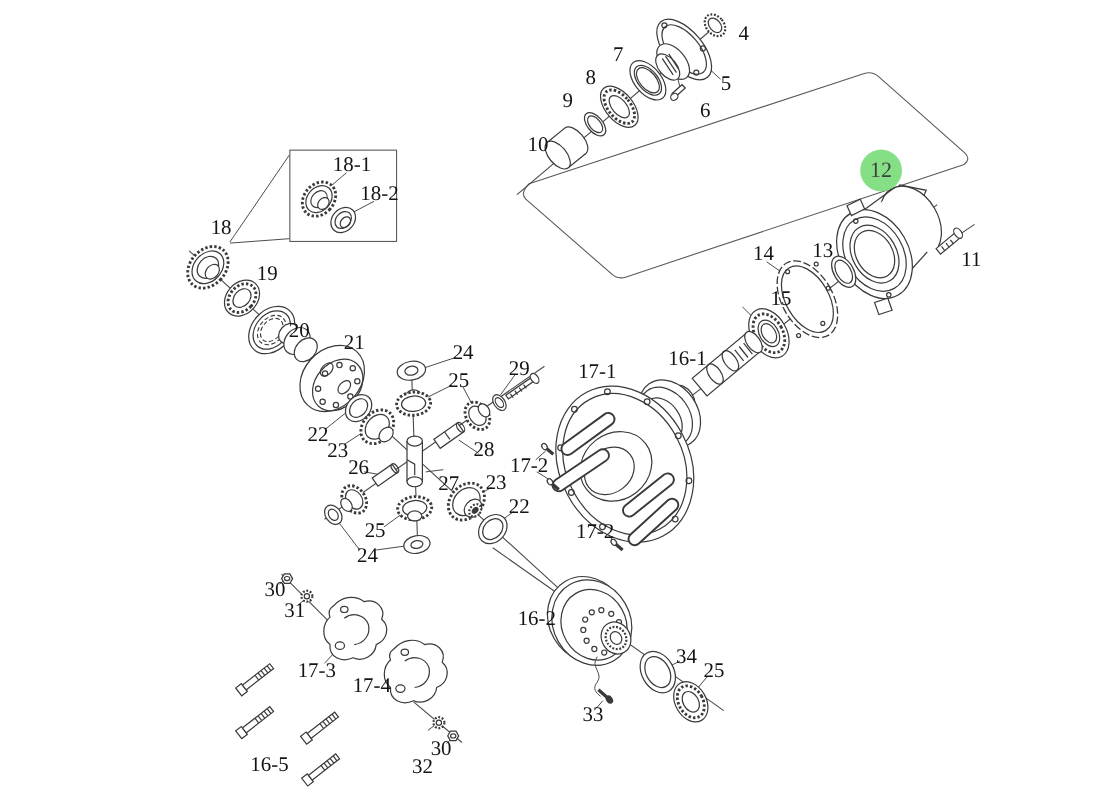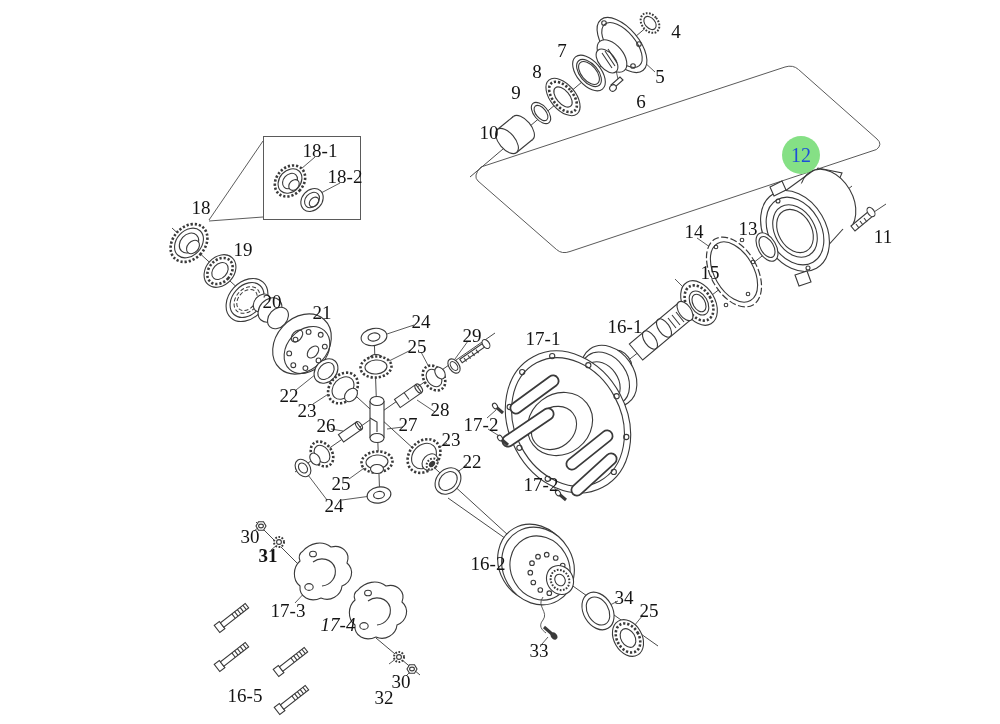--- a/index.html
+++ b/index.html
@@ -430,43 +430,43 @@
       <span class="plabel" style="left: 883px; top: 236px;">11</span>
       <span class="plabel" style="left: 748px; top: 228px;">13</span>
       <span class="plabel" style="left: 694px; top: 231px;">14</span>
       <span class="plabel" style="left: 670px; top: 272px; margin-left: 40px;">15</span>
       <span class="plabel" style="left: 625px; top: 326px;">16-1</span>
       <span class="plabel" style="left: 488px; top: 563px;">16-2</span>
       <span class="plabel" style="left: 543px; top: 338px;">17-1</span>
       <span class="plabel" style="left: 481px; top: 424px;">17-2</span>
       <span class="plabel" style="left: 541px; top: 484px;">17-2</span>
       <span class="plabel" style="left: 288px; top: 610px; text-align: center;">17-3</span>
-      <span class="plabel" style="left: 338px; top: 624px; font-style: italic;">17-4</span>
+      <span class="plabel" style="left: 338px; top: 624px;">17-4</span>
       <span class="plabel" style="left: 245px; top: 695px;">16-5</span>
       <span class="plabel" style="left: 201px; top: 207px;">18</span>
       <span class="plabel" style="left: 320px; top: 150px;">18-1</span>
       <span class="plabel" style="left: 345px; top: 176px;">18-2</span>
       <span class="plabel" style="left: 243px; top: 249px;">19</span>
       <span class="plabel" style="left: 272px; top: 269px; margin-top: 32px;">20</span>
       <span class="plabel" style="left: 322px; top: 312px;">21</span>
       <span class="plabel" style="left: 289px; top: 395px;">22</span>
       <span class="plabel" style="left: 472px; top: 461px;">22</span>
       <span class="plabel" style="left: 307px; top: 410px;">23</span>
       <span class="plabel" style="left: 451px; top: 439px;">23</span>
       <span class="plabel" style="left: 421px; top: 321px;">24</span>
       <span class="plabel" style="left: 334px; top: 505px;">24</span>
       <span class="plabel" style="left: 417px; top: 346px;">25</span>
       <span class="plabel" style="left: 341px; top: 483px;">25</span>
       <span class="plabel" style="left: 649px; top: 610px;">25</span>
       <span class="plabel" style="left: 326px; top: 425px;">26</span>
-      <span class="plabel" style="left: 408px; top: 424px;">27</span>
+      <span class="plabel" style="left: 408px; top: 440px;">27</span>
       <span class="plabel" style="left: 440px; top: 409px;">28</span>
       <span class="plabel" style="left: 472px; top: 335px;">29</span>
       <span class="plabel" style="left: 250px; top: 536px;">30</span>
       <span class="plabel" style="left: 401px; top: 681px;">30</span>
-      <span class="plabel" style="left: 268px; top: 555px; font-weight: bold;">31</span>
+      <span class="plabel" style="left: 268px; top: 555px;">31</span>
       <span class="plabel" style="left: 384px; top: 697px;">32</span>
       <span class="plabel" style="left: 539px; top: 650px;">33</span>
       <span class="plabel" style="left: 624px; top: 597px;">34</span>
     </div>
 
-<div id="badge" style="left: 801px; top: 155px; background: rgb(133, 224, 133); color: #1d4ed8;">12</div>
+<div id="badge" style="left: 801px; top: 155px; background: rgb(133, 224, 133); color: #404040;">12</div>
 </div>
 
 </body></html>

